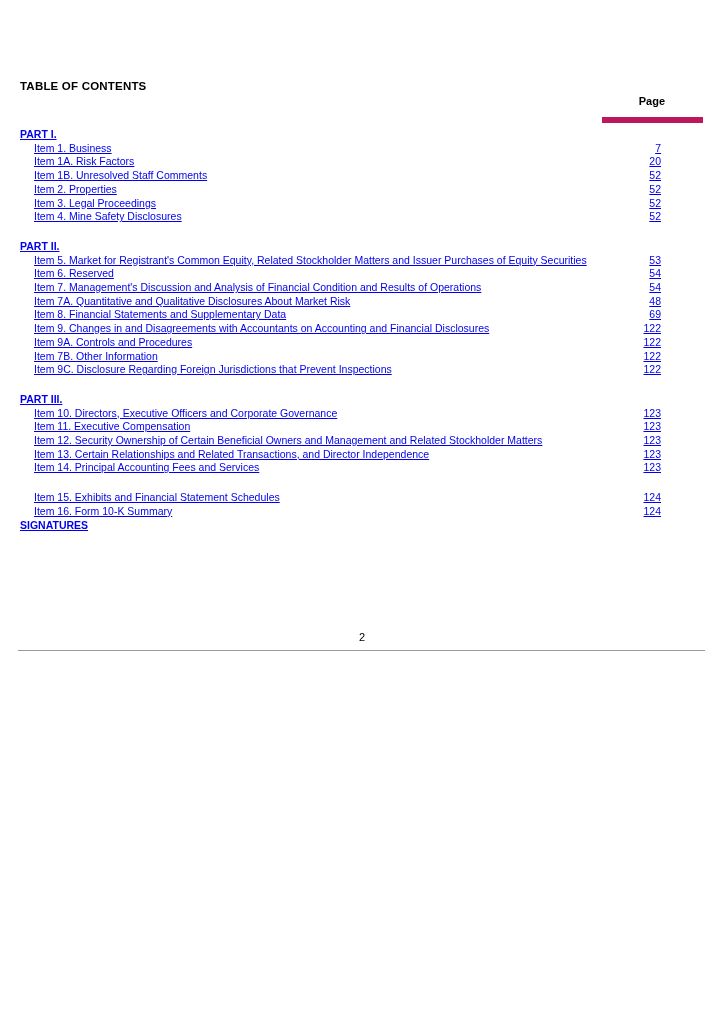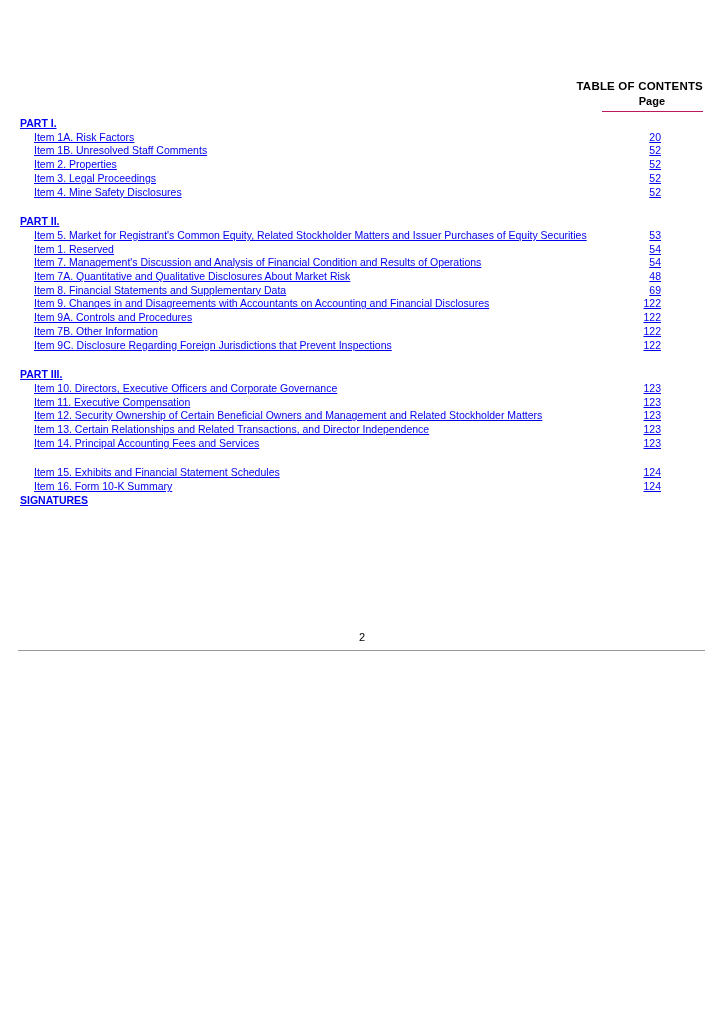--- a/index.html
+++ b/index.html
@@ -6,27 +6,27 @@
   * { box-sizing: border-box; }
   html, body { margin:0; padding:0; }
   body {
     width:724px; height:1024px; background:#ffffff; position:relative;
     font-family:"Liberation Sans","DejaVu Sans",sans-serif;
     font-size:10.5px; color:#000000; overflow:hidden;
   }
   .page { position:absolute; inset:0; padding:80px 21px 0 20px; }
 
   .doc-title {
-    text-align:right; font-weight:bold; font-size:11.5px; letter-spacing:0.2px;
+    text-align:left; font-weight:bold; font-size:11.5px; letter-spacing:0.2px;
   }
 
   .page-header-row { display:flex; justify-content:flex-end; margin-top:3px; }
   .page-col-header {
-    width:101px; text-align:right; padding-right:38px; padding-bottom:4px;
-    font-weight:bold; font-size:11px; border-bottom:1px solid #be185d;
+    width:101px; text-align:right; padding-right:38px; padding-bottom:10px;
+    font-weight:bold; font-size:11px; border-bottom:6px solid #be185d;
   }
 
   .part-section { margin-top:16px; }
   .part-section:first-child { margin-top:5px; }
 
   .part-heading { line-height:13.7px; font-weight:bold; }
 
   .toc-row { display:flex; align-items:baseline; line-height:13.7px; }
   .toc-item { flex:1 1 auto; min-width:0; padding-left:14px; white-space:nowrap; }
   .page-col { flex:0 0 101px; width:101px; text-align:right; padding-right:42px; }
@@ -55,20 +55,24 @@
   <div class="doc-title">TABLE OF CONTENTS</div>
 
   <div class="page-header-row">
     <div class="page-col-header">Page</div>
   </div>
 
   <div id="toc">
       <div class="part-section">
         <div class="part-heading"><a href="#" class="link">PART I.</a></div>
         <div class="toc-row">
+          <div class="toc-item"><a href="#" class="link">Item 1. Business</a></div>
+          <div class="page-col"><a href="#" class="link">7</a></div>
+        </div>
+        <div class="toc-row">
           <div class="toc-item"><a href="#" class="link">Item 1A. Risk Factors</a></div>
           <div class="page-col"><a href="#" class="link">20</a></div>
         </div>
         <div class="toc-row">
           <div class="toc-item"><a href="#" class="link">Item 1B. Unresolved Staff Comments</a></div>
           <div class="page-col"><a href="#" class="link">52</a></div>
         </div>
         <div class="toc-row">
           <div class="toc-item"><a href="#" class="link">Item 2. Properties</a></div>
           <div class="page-col"><a href="#" class="link">52</a></div>
@@ -82,21 +86,21 @@
           <div class="page-col"><a href="#" class="link">52</a></div>
         </div>
       </div>
       <div class="part-section">
         <div class="part-heading"><a href="#" class="link">PART II.</a></div>
         <div class="toc-row">
           <div class="toc-item"><a href="#" class="link">Item 5. Market for Registrant's Common Equity, Related Stockholder Matters and Issuer Purchases of Equity Securities</a></div>
           <div class="page-col"><a href="#" class="link">53</a></div>
         </div>
         <div class="toc-row">
-          <div class="toc-item"><a href="#" class="link">Item 1. Reserved</a></div>
+          <div class="toc-item"><a href="#" class="link">Item 6. Reserved</a></div>
           <div class="page-col"><a href="#" class="link">54</a></div>
         </div>
         <div class="toc-row">
           <div class="toc-item"><a href="#" class="link">Item 7. Management's Discussion and Analysis of Financial Condition and Results of Operations</a></div>
           <div class="page-col"><a href="#" class="link">54</a></div>
         </div>
         <div class="toc-row">
           <div class="toc-item"><a href="#" class="link">Item 7A. Quantitative and Qualitative Disclosures About Market Risk</a></div>
           <div class="page-col"><a href="#" class="link">48</a></div>
         </div>

